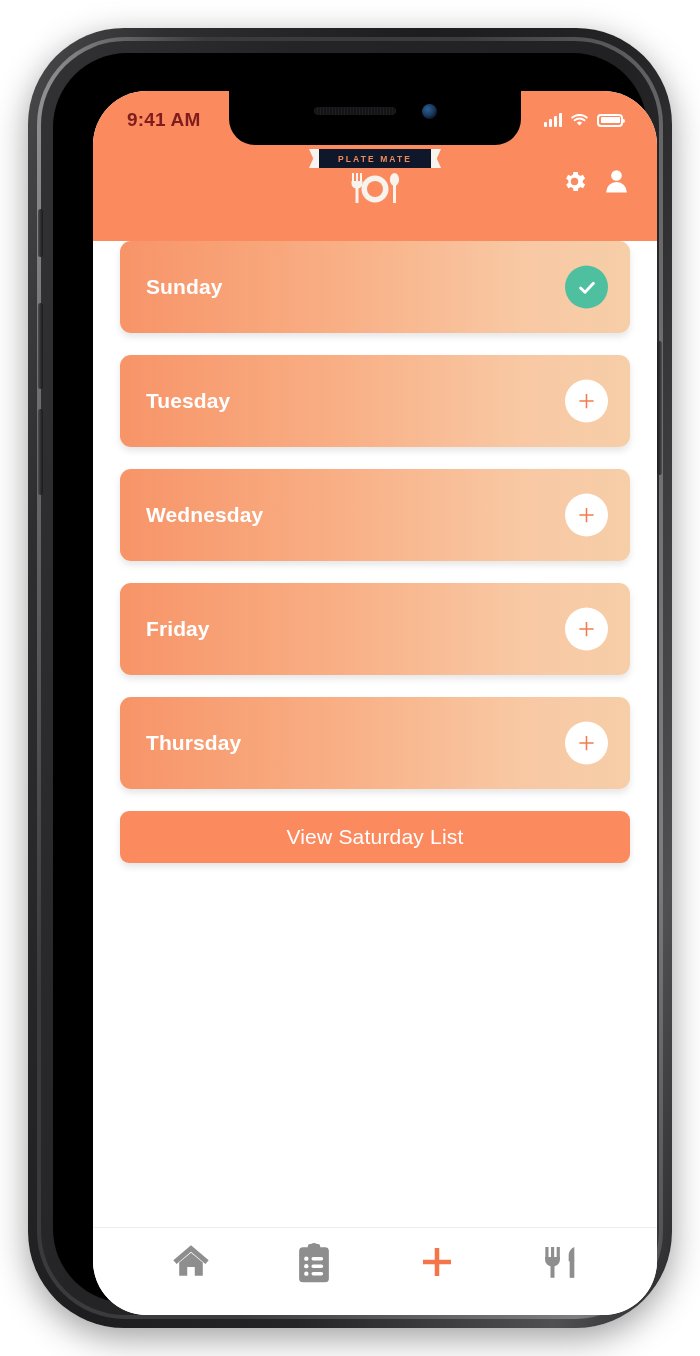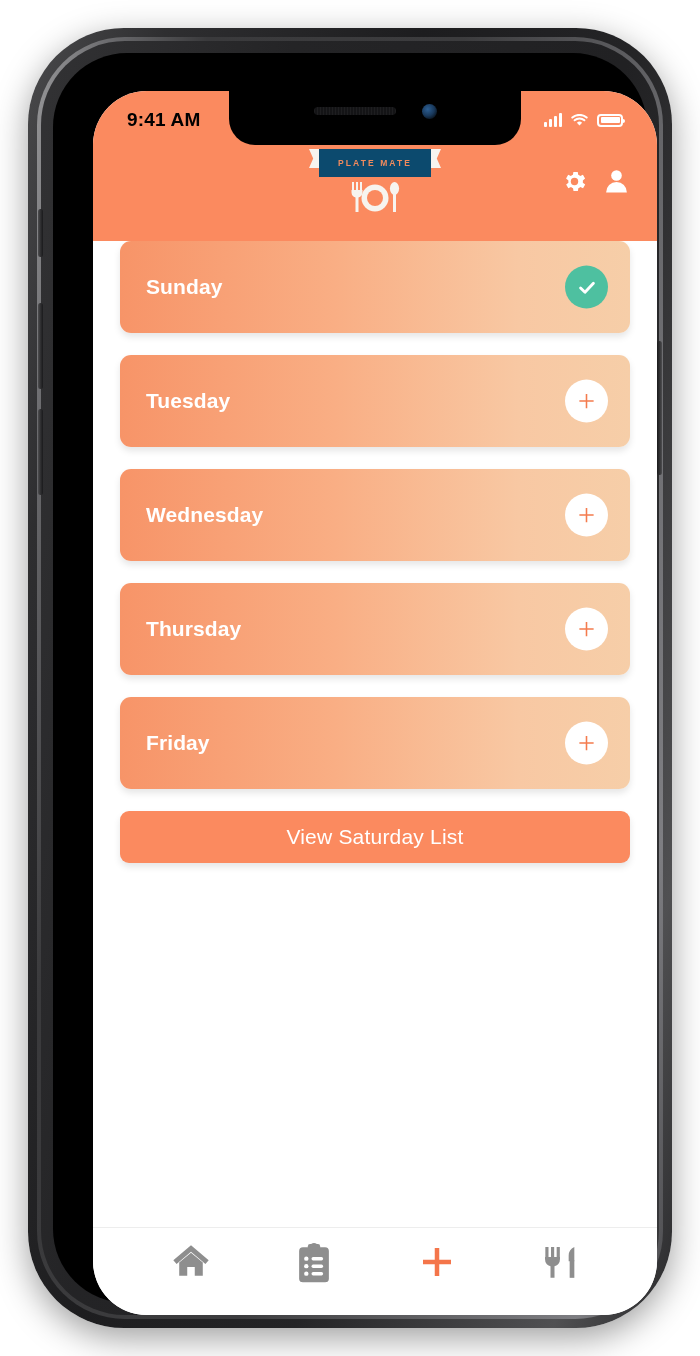--- a/index.html
+++ b/index.html
@@ -122,21 +122,21 @@
   }
   .status-bar {
     position: absolute;
     top: 0; left: 0; right: 0;
     height: 54px;
     display: flex;
     align-items: center;
     justify-content: space-between;
     padding: 0 34px;
     box-sizing: border-box;
-    color: #000000;
+    color: #7f1d1d;
   }
   .status-time {
     font-size: 19px;
     font-weight: bold;
     letter-spacing: 0.2px;
     margin-top: 4px;
   }
   .status-icons {
     display: flex;
     align-items: center;
@@ -171,22 +171,22 @@
   .logo-wrap {
     position: absolute;
     left: 50%;
     transform: translateX(-50%);
     top: 58px;
     width: 130px;
     text-align: center;
   }
   .ribbon {
     position: relative;
-    height: 28px;
-    background: #0c4a6e;
+    height: 19px;
+    background: #0f172a;
     display: flex;
     align-items: center;
     justify-content: center;
     margin: 0 9px;
   }
   .ribbon::before, .ribbon::after {
     content: "";
     position: absolute;
     top: 0;
     width: 10px;
@@ -398,30 +398,30 @@
               <div class="day-row">
                 <span class="day-label">Wednesday</span>
                 <div class="day-action add">
                   <svg width="19" height="19" viewBox="0 0 24 24">
                     <path d="M12 3 V21 M3 12 H21" stroke="#F47B4E" stroke-width="2" stroke-linecap="butt"></path>
                   </svg>
                 </div>
               </div>
 
               <div class="day-row">
-                <span class="day-label">Thursday</span>
+                <span class="day-label">Friday</span>
                 <div class="day-action add">
                   <svg width="19" height="19" viewBox="0 0 24 24">
                     <path d="M12 3 V21 M3 12 H21" stroke="#F47B4E" stroke-width="2" stroke-linecap="butt"></path>
                   </svg>
                 </div>
               </div>
 
               <div class="day-row">
-                <span class="day-label">Friday</span>
+                <span class="day-label">Thursday</span>
                 <div class="day-action add">
                   <svg width="19" height="19" viewBox="0 0 24 24">
                     <path d="M12 3 V21 M3 12 H21" stroke="#F47B4E" stroke-width="2" stroke-linecap="butt"></path>
                   </svg>
                 </div>
               </div>
 
 
             </div>
 

